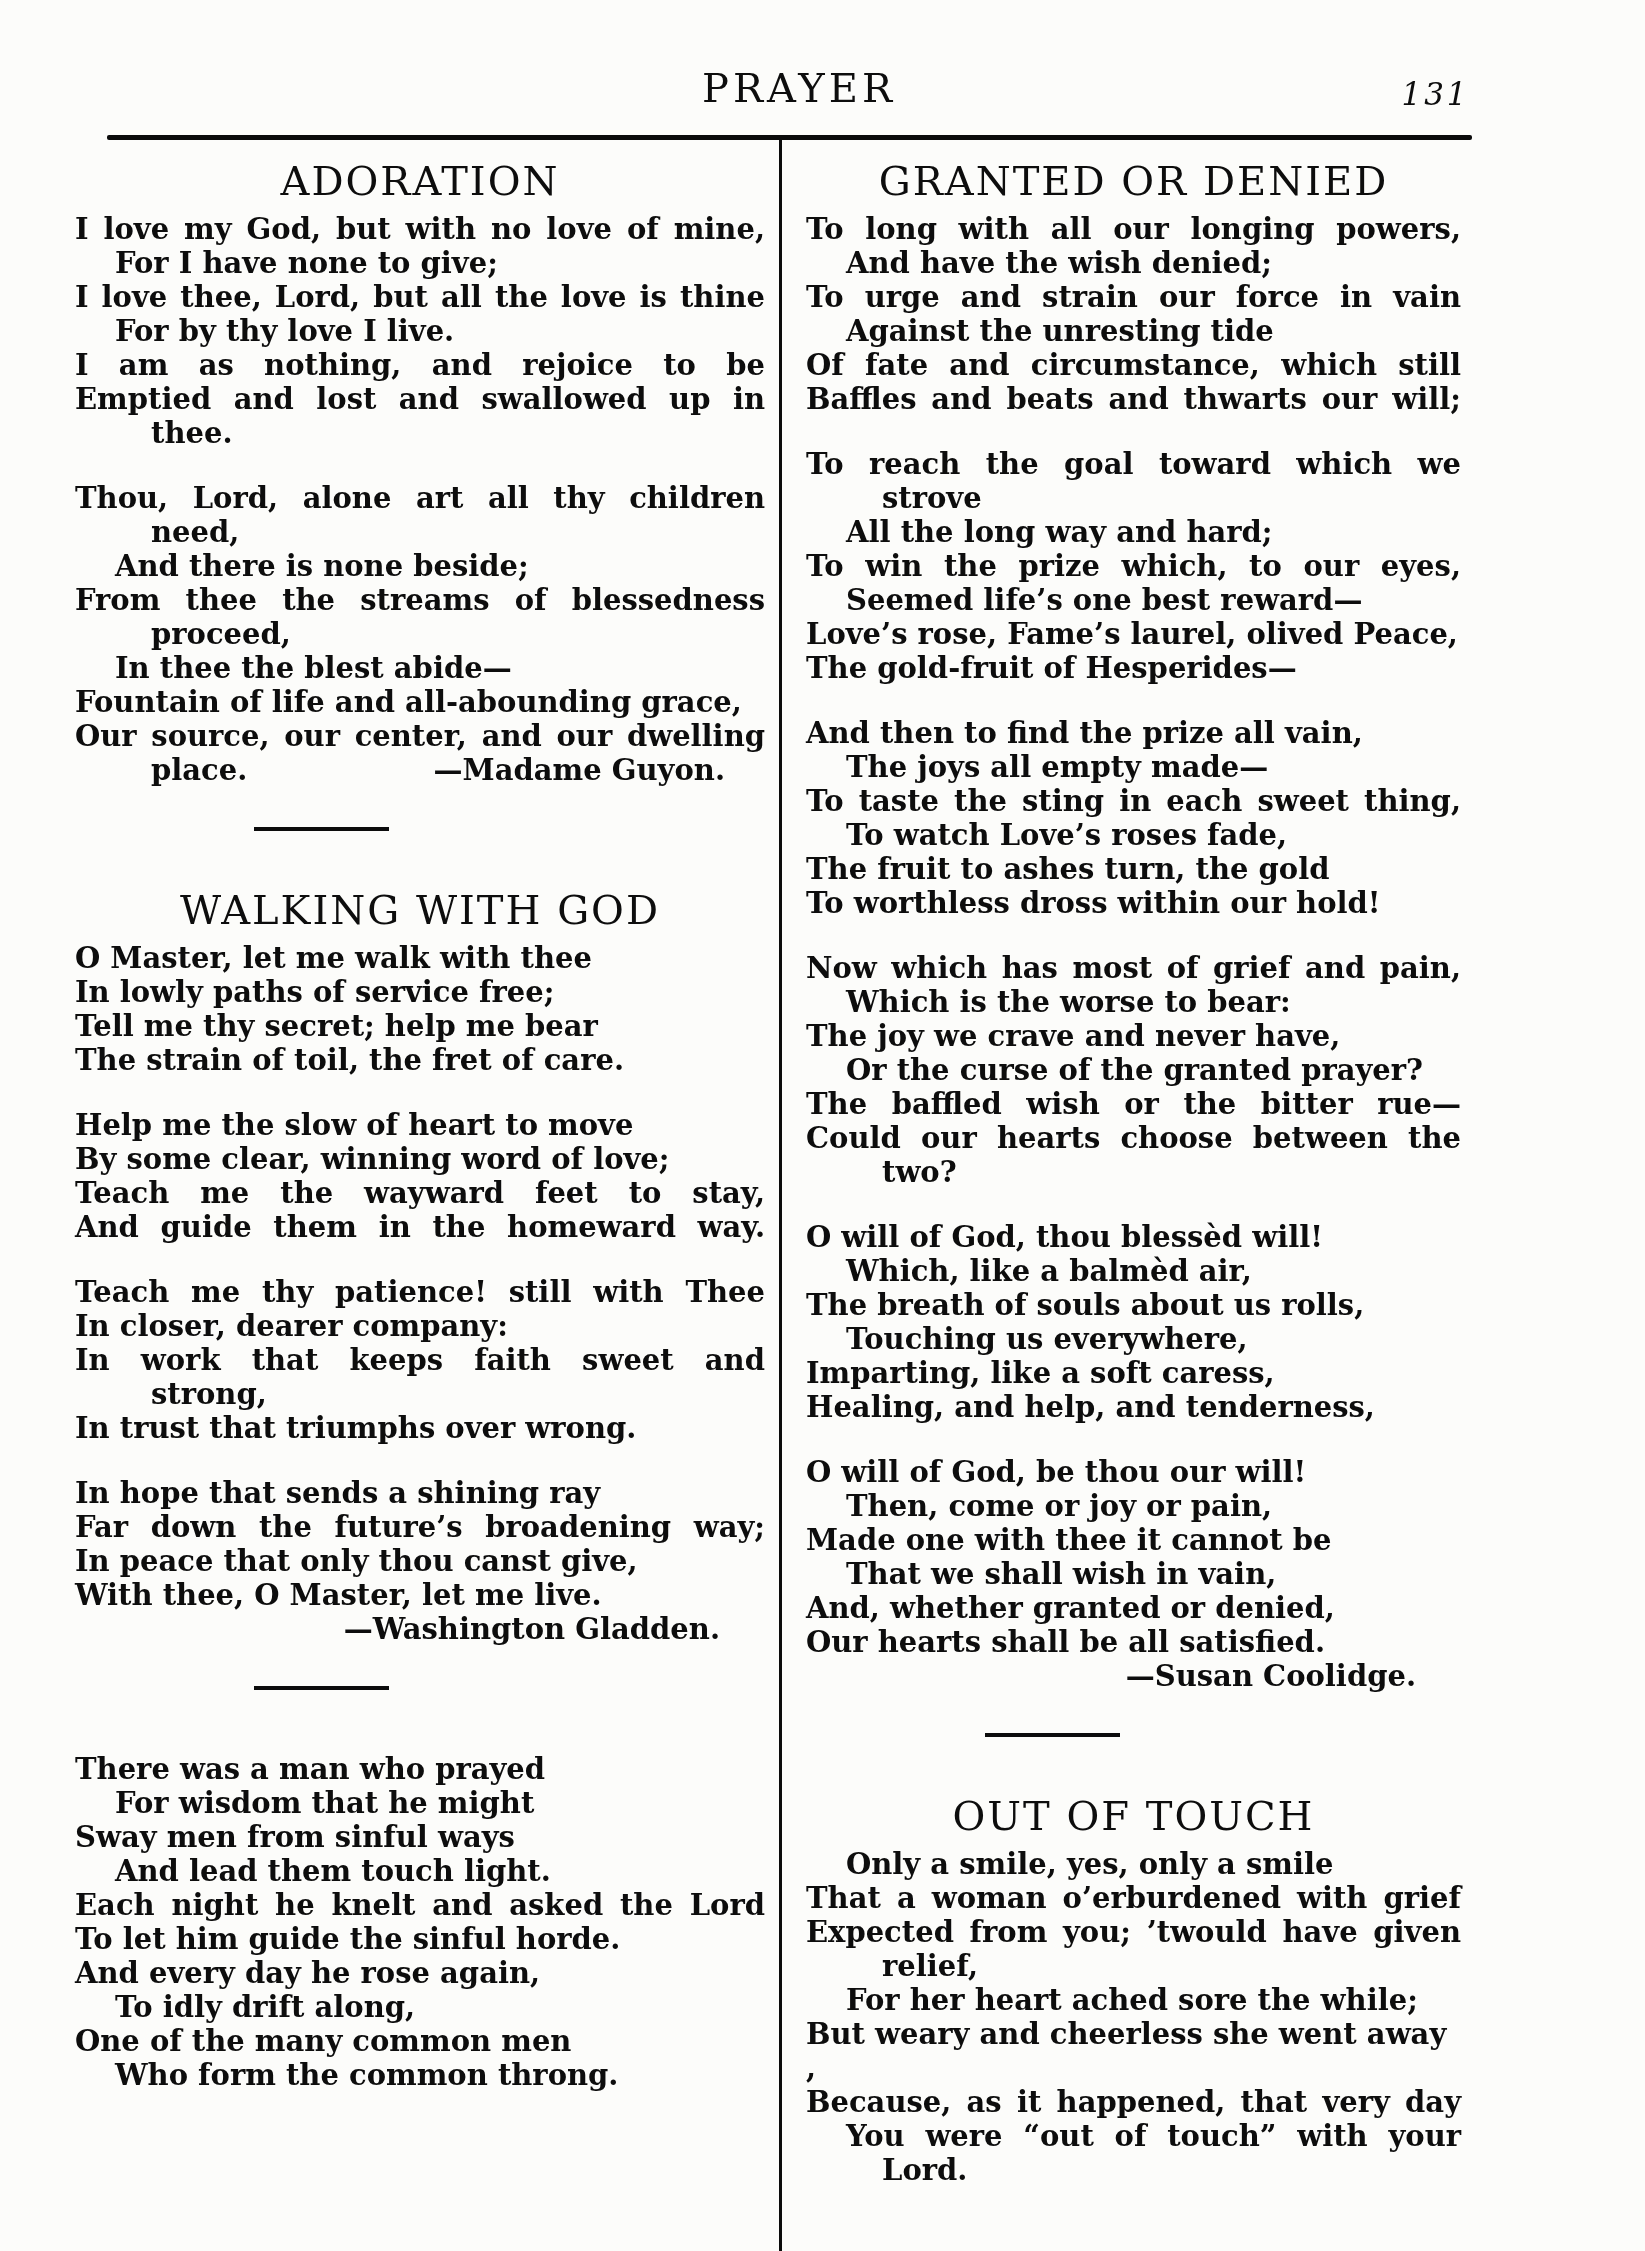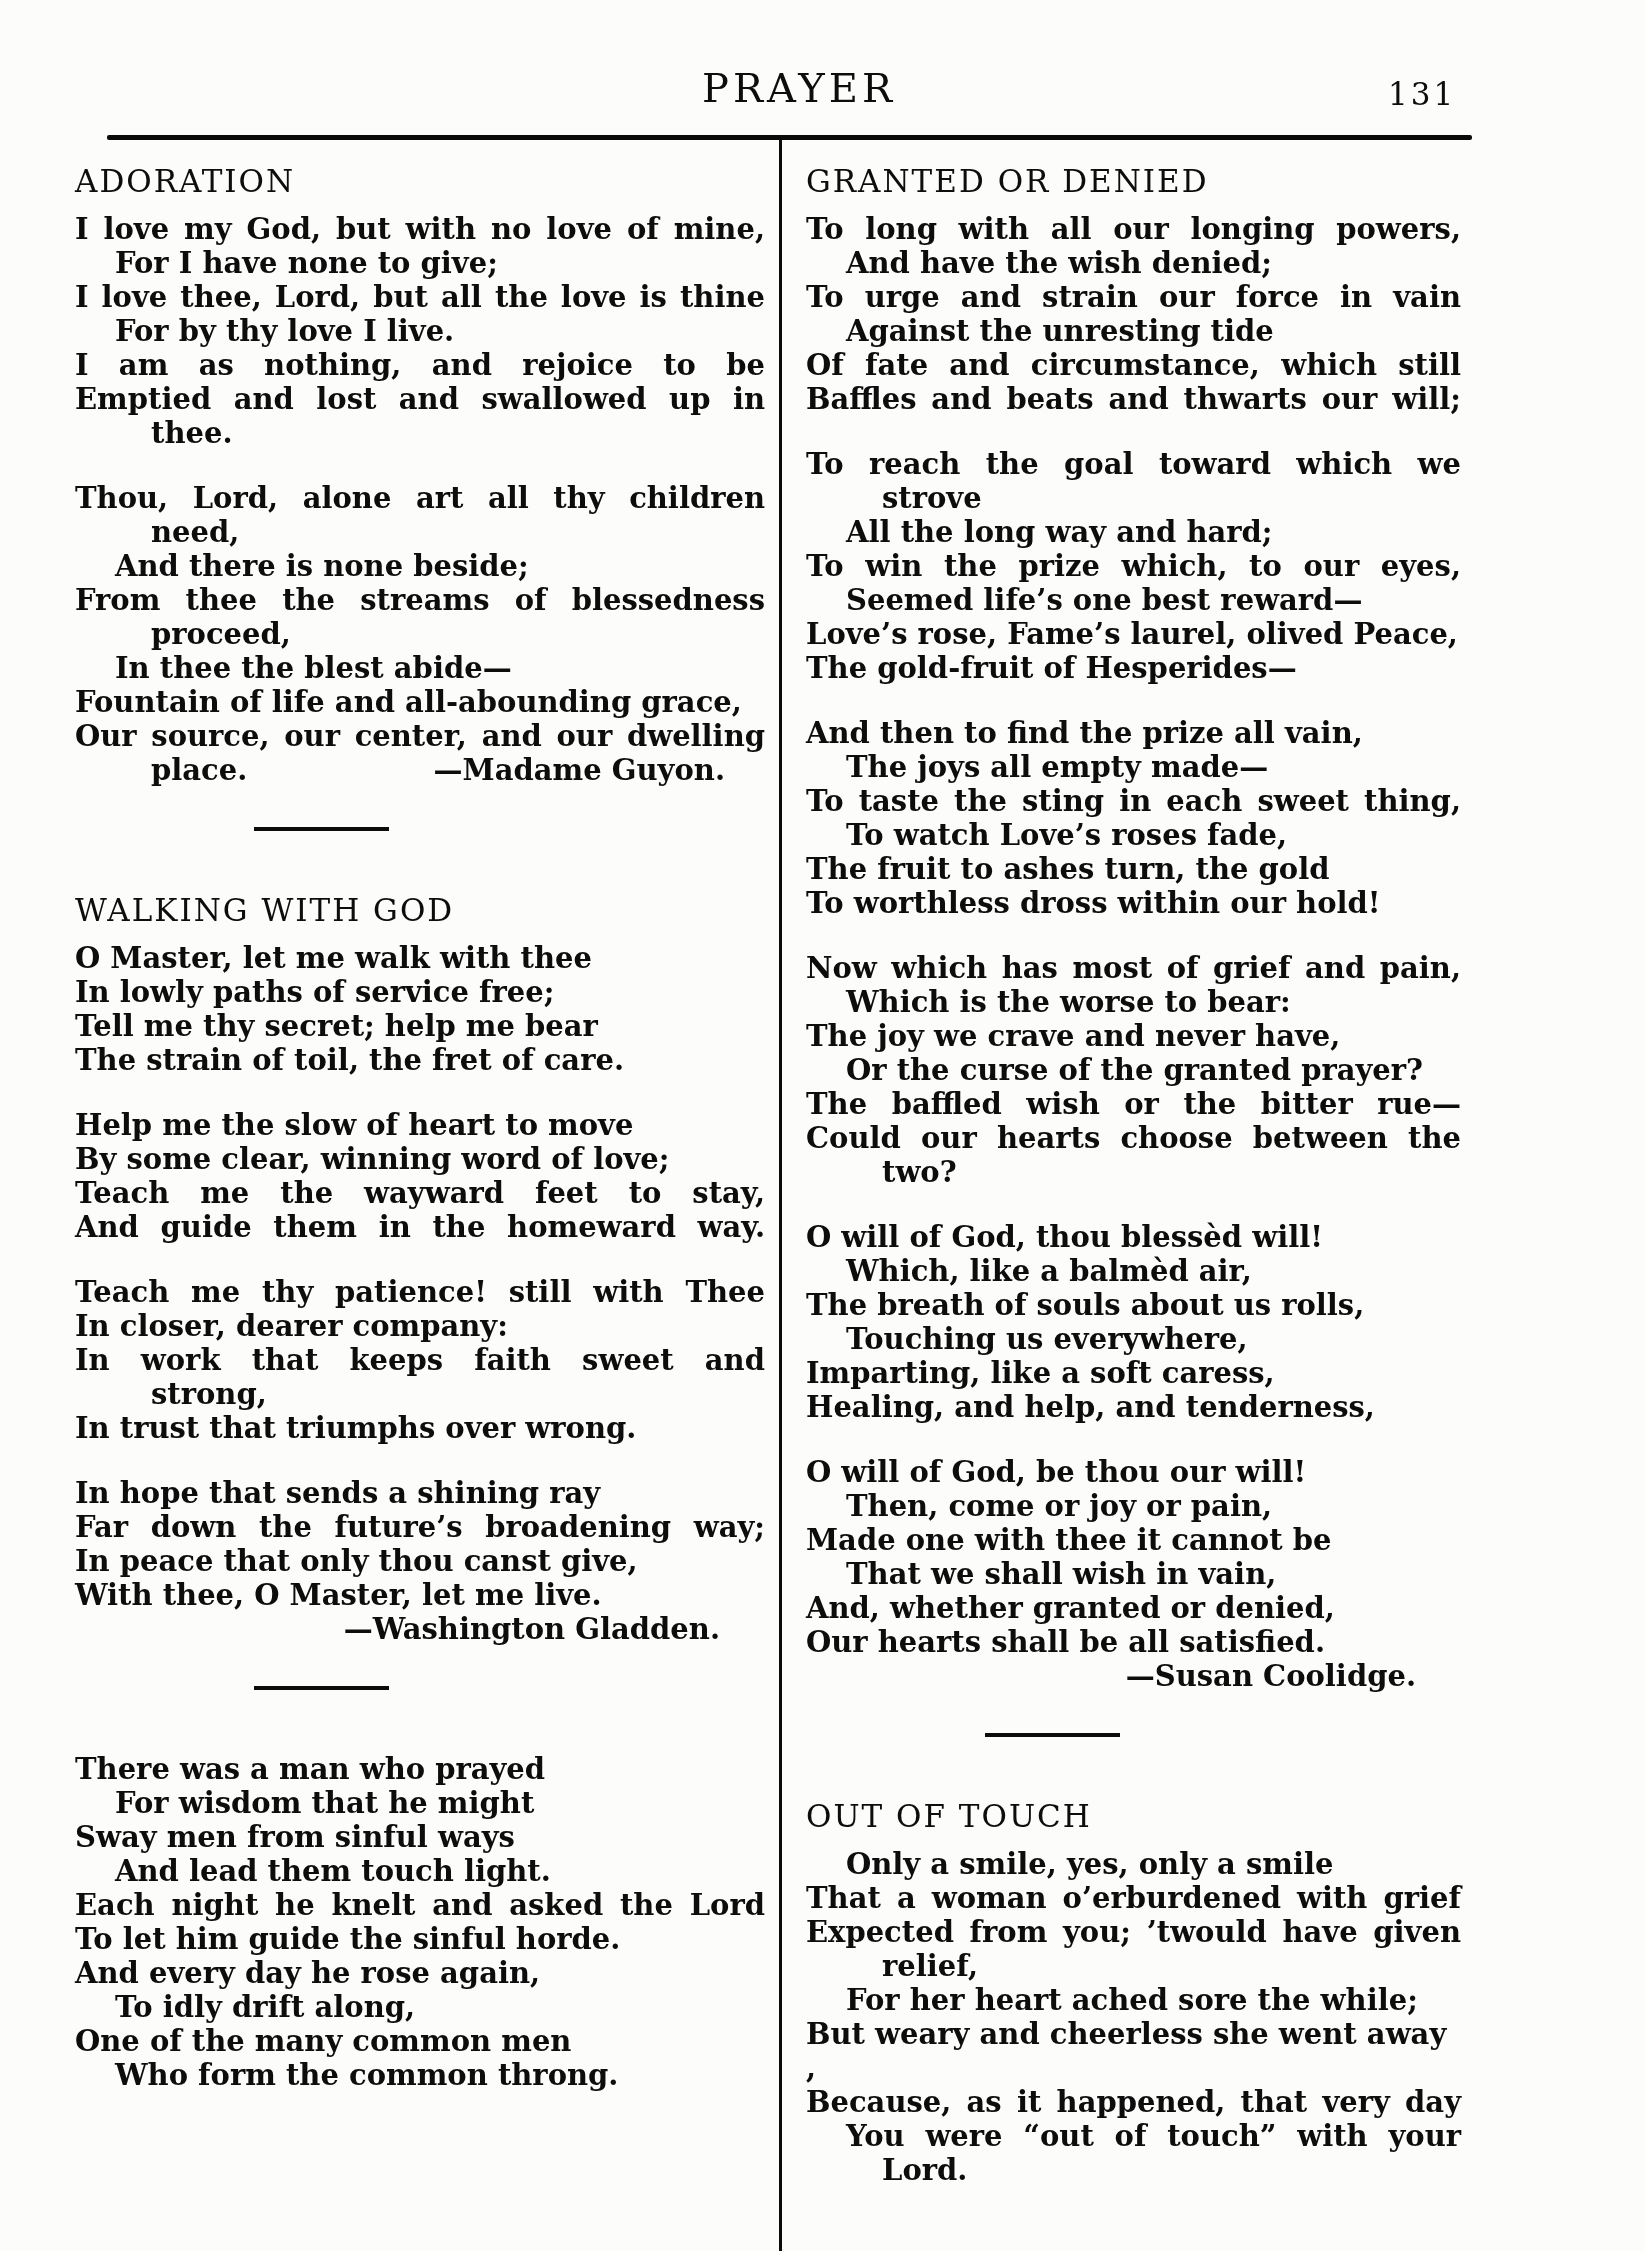--- a/index.html
+++ b/index.html
@@ -10,36 +10,36 @@
     font-family:"DejaVu Serif","Liberation Serif",serif;
     color:#0d0d0d;
     overflow:hidden;
   }
   .page-title{
     position:absolute;left:75px;top:66px;width:1448px;
     text-align:center;font-size:40px;letter-spacing:4px;line-height:44px;
   }
   .page-number{
     position:absolute;left:1388px;top:76px;width:95px;
-    text-align:left;font-size:31px;letter-spacing:3px;
+    text-align:center;font-size:31px;letter-spacing:3px;font-style:italic;
   }
   .header-rule{
     position:absolute;left:107px;top:135px;width:1365px;height:5px;
     background:#0b0b0b;border-radius:2px;
   }
   .col-rule{
     position:absolute;left:779px;top:140px;width:3px;height:2111px;
     background:#0b0b0b;
   }
   .column{position:absolute;top:164px;}
   .col-left{left:75px;width:690px;}
   .col-right{left:806px;width:655px;}
   .poem-title{
-    font-size:31px;font-weight:normal;letter-spacing:2px;
-    line-height:34px;margin:0 0 14px 0;
+    font-size:40px;font-weight:normal;letter-spacing:2px;
+    text-align:center;line-height:34px;margin:0 0 14px 0;
   }
   .poem{margin:0;}
   .poem.no-title{margin-top:56px;}
   .stanza{margin:0;font-weight:bold;}
   .stanza + .stanza{margin-top:31px;}
   .line{
     position:relative;font-size:29px;line-height:34px;
   }
   .l1{padding-left:40px;}
   .l2{padding-left:76px;}

